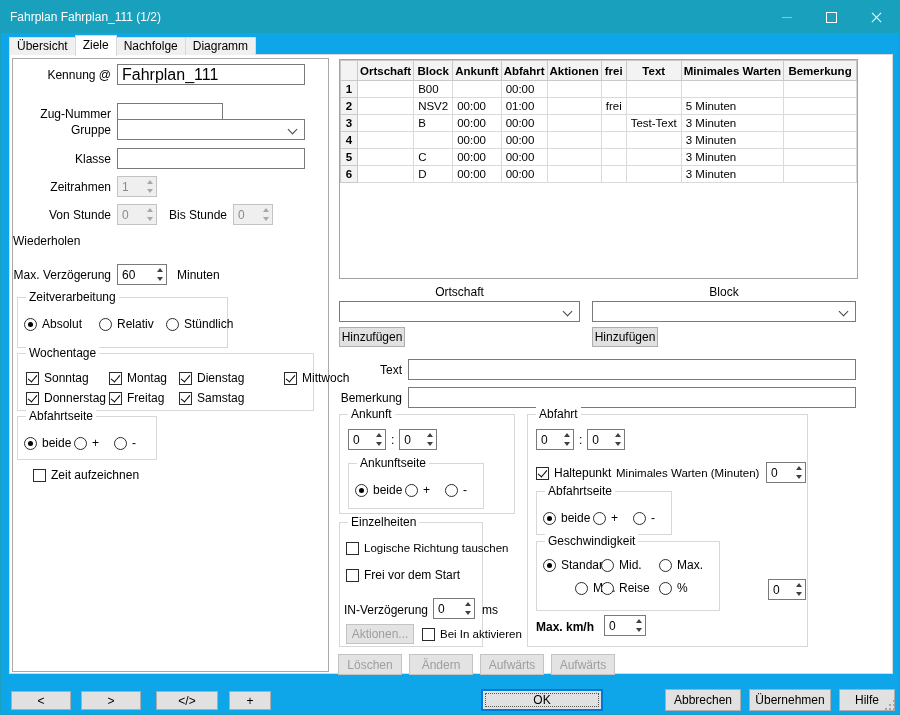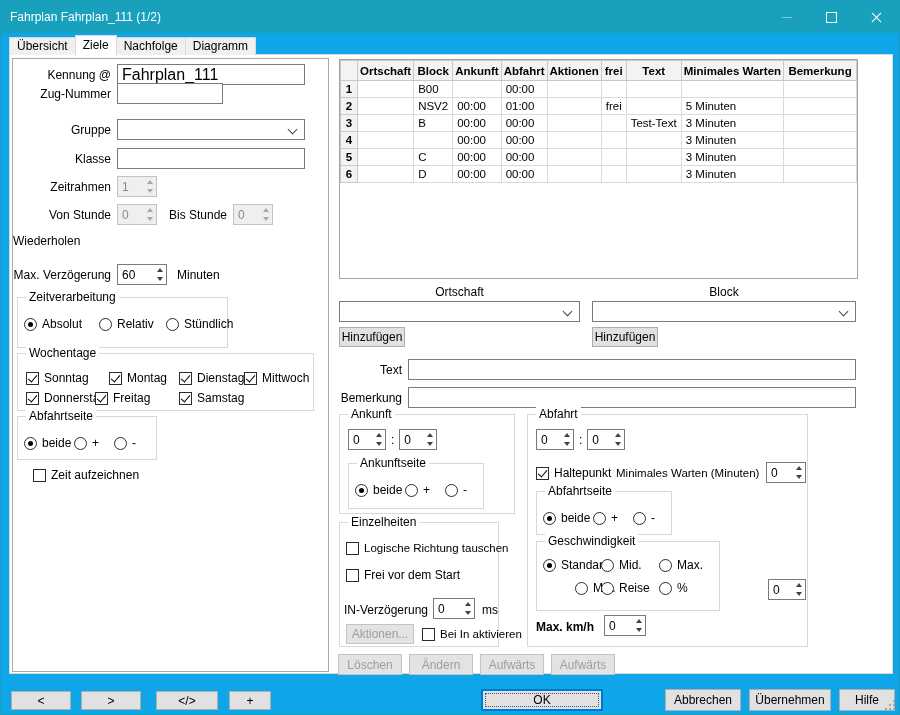--- a/index.html
+++ b/index.html
@@ -90,21 +90,21 @@
   </div>
 
   <div class="page">
 
     <div class="leftpanel">
 
       <div class="lrow" style="top:5px;">
         <span class="llabel">Kennung @</span>
         <input class="tbx" style="width: 188px;" value="Fahrplan_111">
       </div>
-      <div class="lrow" style="top:24px;">
+      <div class="lrow" style="top:44px;">
         <span class="llabel">Zug-Nummer</span>
         <input class="tbx" style="width: 106px;" value="">
       </div>
       <div class="lrow" style="top:60px;">
         <span class="llabel">Gruppe</span>
         <span class="combo" style="width:188px;">
           <span class="cval"></span>
           <span class="chev"></span>
         </span>
       </div>
@@ -185,29 +185,29 @@
             <span>Sonntag</span>
           </span>
         <span class="opt" style="left:91px;top:17px;">
           <span class="cb on"></span>
             <span>Montag</span>
           </span>
         <span class="opt" style="left:161px;top:17px;">
           <span class="cb on"></span>
             <span>Dienstag</span>
           </span>
-        <span class="opt" style="left:226px;top:17px;">
+        <span class="opt" style="left:226px;top:17px;padding-left:40px;">
           <span class="cb on"></span>
             <span>Mittwoch</span>
           </span>
         <span class="opt" style="left:8px;top:37px;">
           <span class="cb on"></span>
             <span>Donnerstag</span>
           </span>
-        <span class="opt" style="left:77px;top:37px;">
+        <span class="opt" style="left:91px;top:37px;">
           <span class="cb on"></span>
             <span>Freitag</span>
           </span>
         <span class="opt" style="left:161px;top:37px;">
           <span class="cb on"></span>
             <span>Samstag</span>
           </span>
       </div>
 
       <div class="grp" style="left:4px;top:357px;width:140px;height:44px;">
@@ -475,21 +475,21 @@
       <span class="lbl" style="left:8px;top:205px;font-weight:bold;">Max. km/h</span>
       <span class="spin" style="position:absolute;left:76px;top:200px;width:42px;">
         <span class="val">0</span>
         <span class="arrs">
             <span class="aru"></span>
             <span class="ard"></span>
           </span>
         </span>
     </div>
 
-    <div class="grp" style="left:329px;top:467px;width:160px;height:125px;">
+    <div class="grp" style="left:329px;top:467px;width:144px;height:125px;">
       <span class="cap">Einzelheiten</span>
       <span class="opt" style="left:6px;top:18px;">
         <span class="cb"></span>
         <span style="font-size:11.5px;">Logische Richtung tauschen</span>
         </span>
       <span class="opt" style="left:6px;top:45px;justify-content:space-between;">
         <span class="cb"></span>
         <span>Frei vor dem Start</span>
         </span>
       <span class="lbl" style="left:4px;top:80px;">IN-Verzögerung</span>

